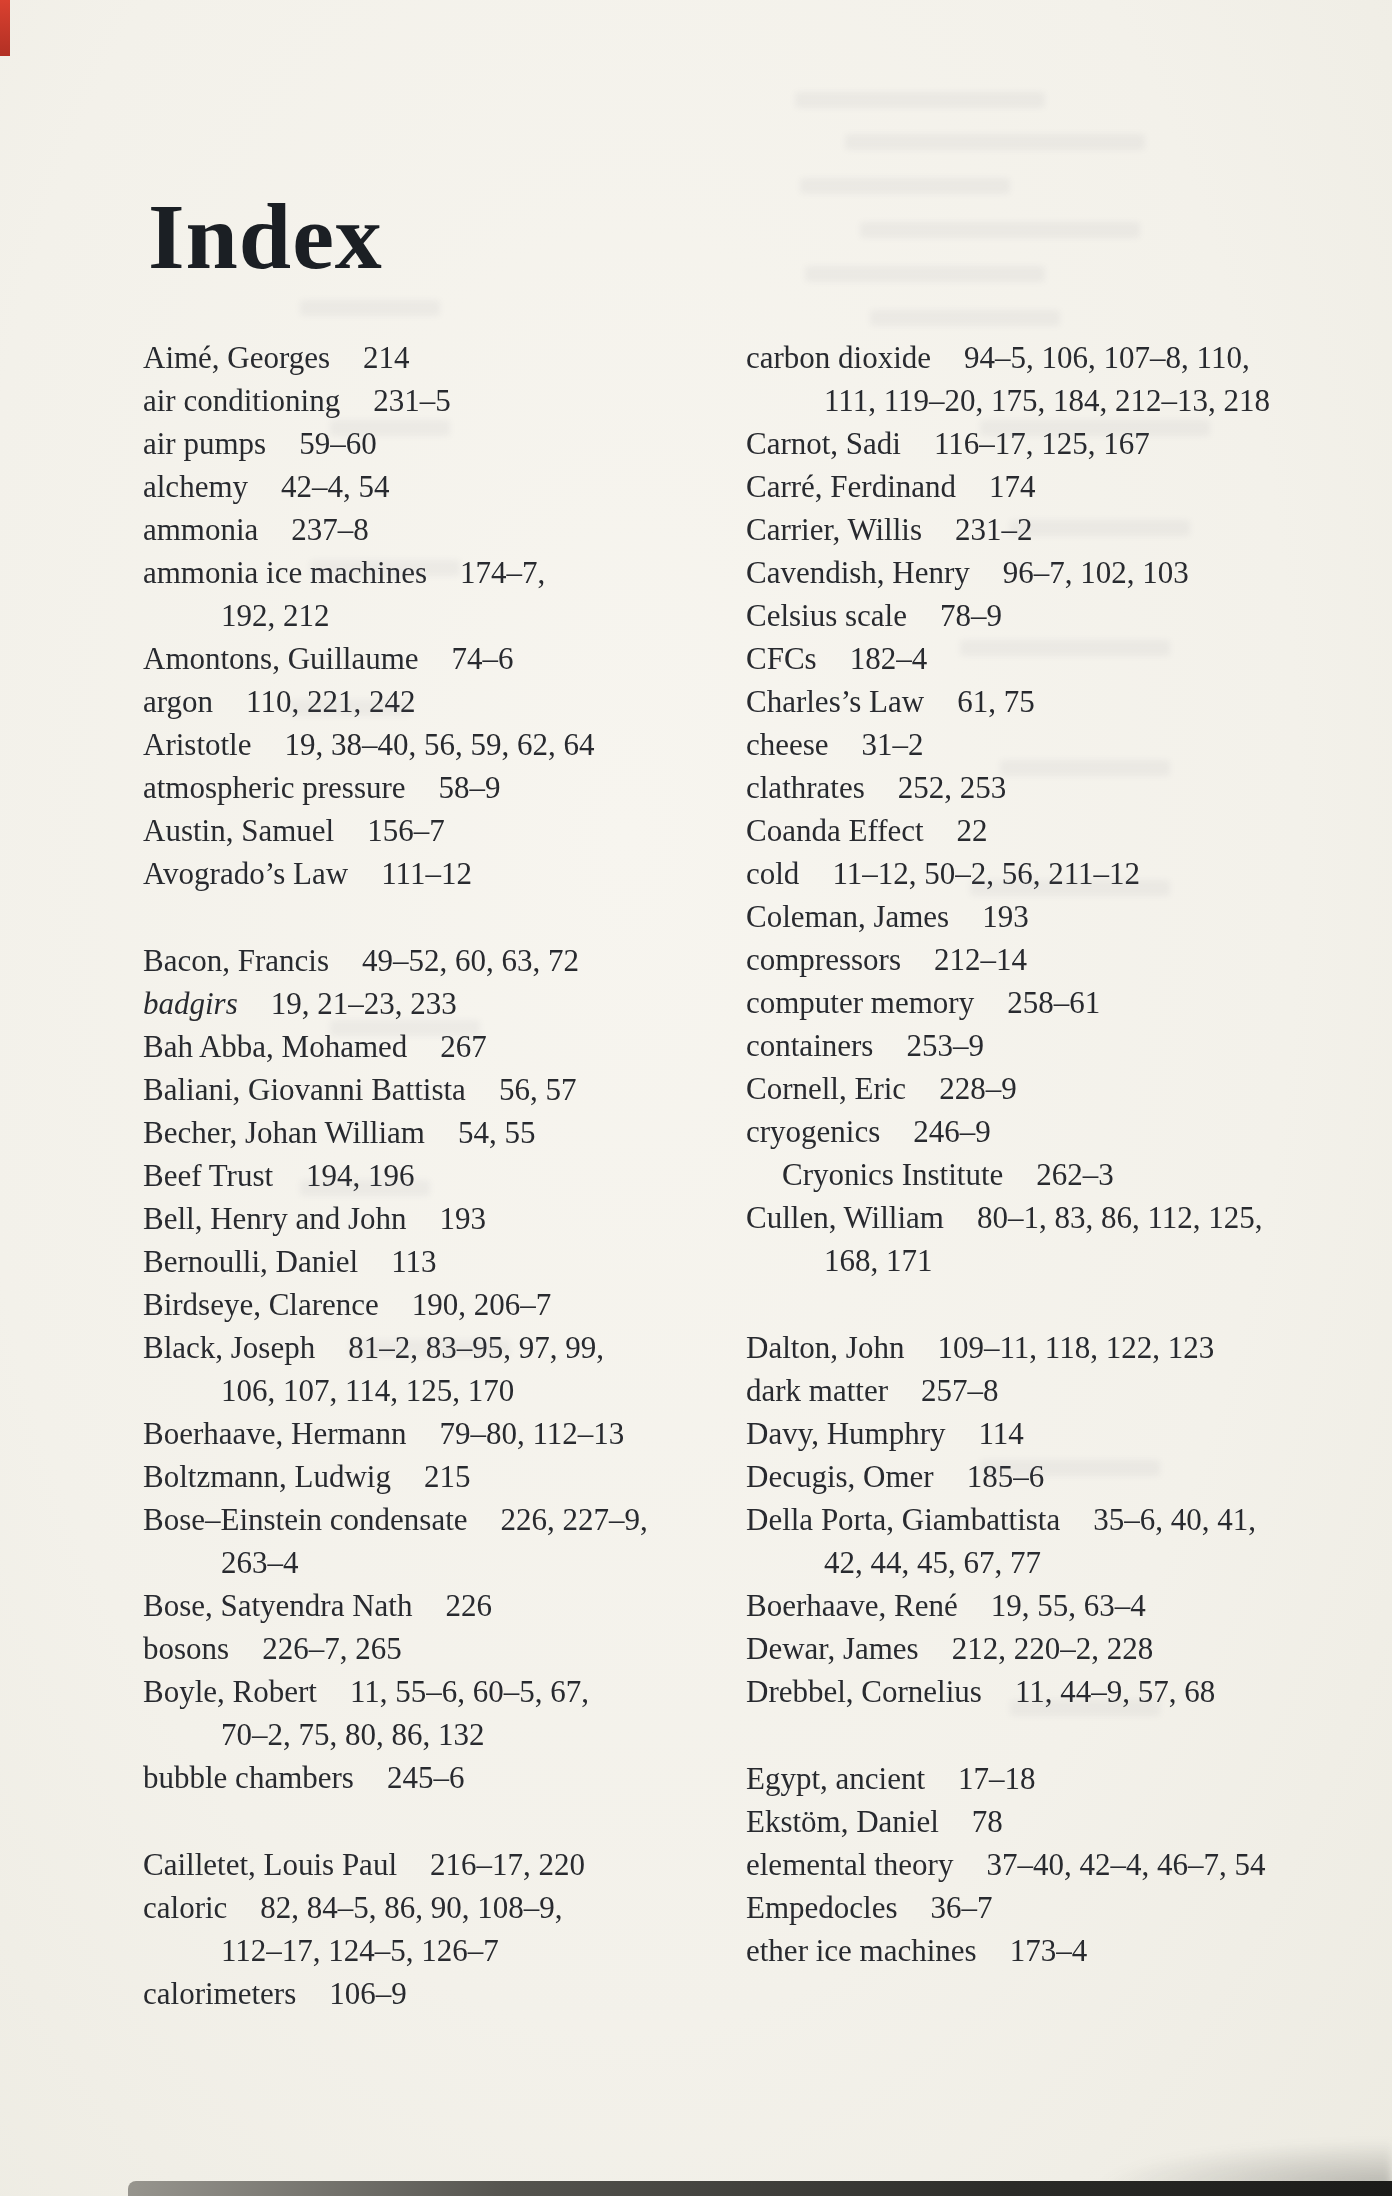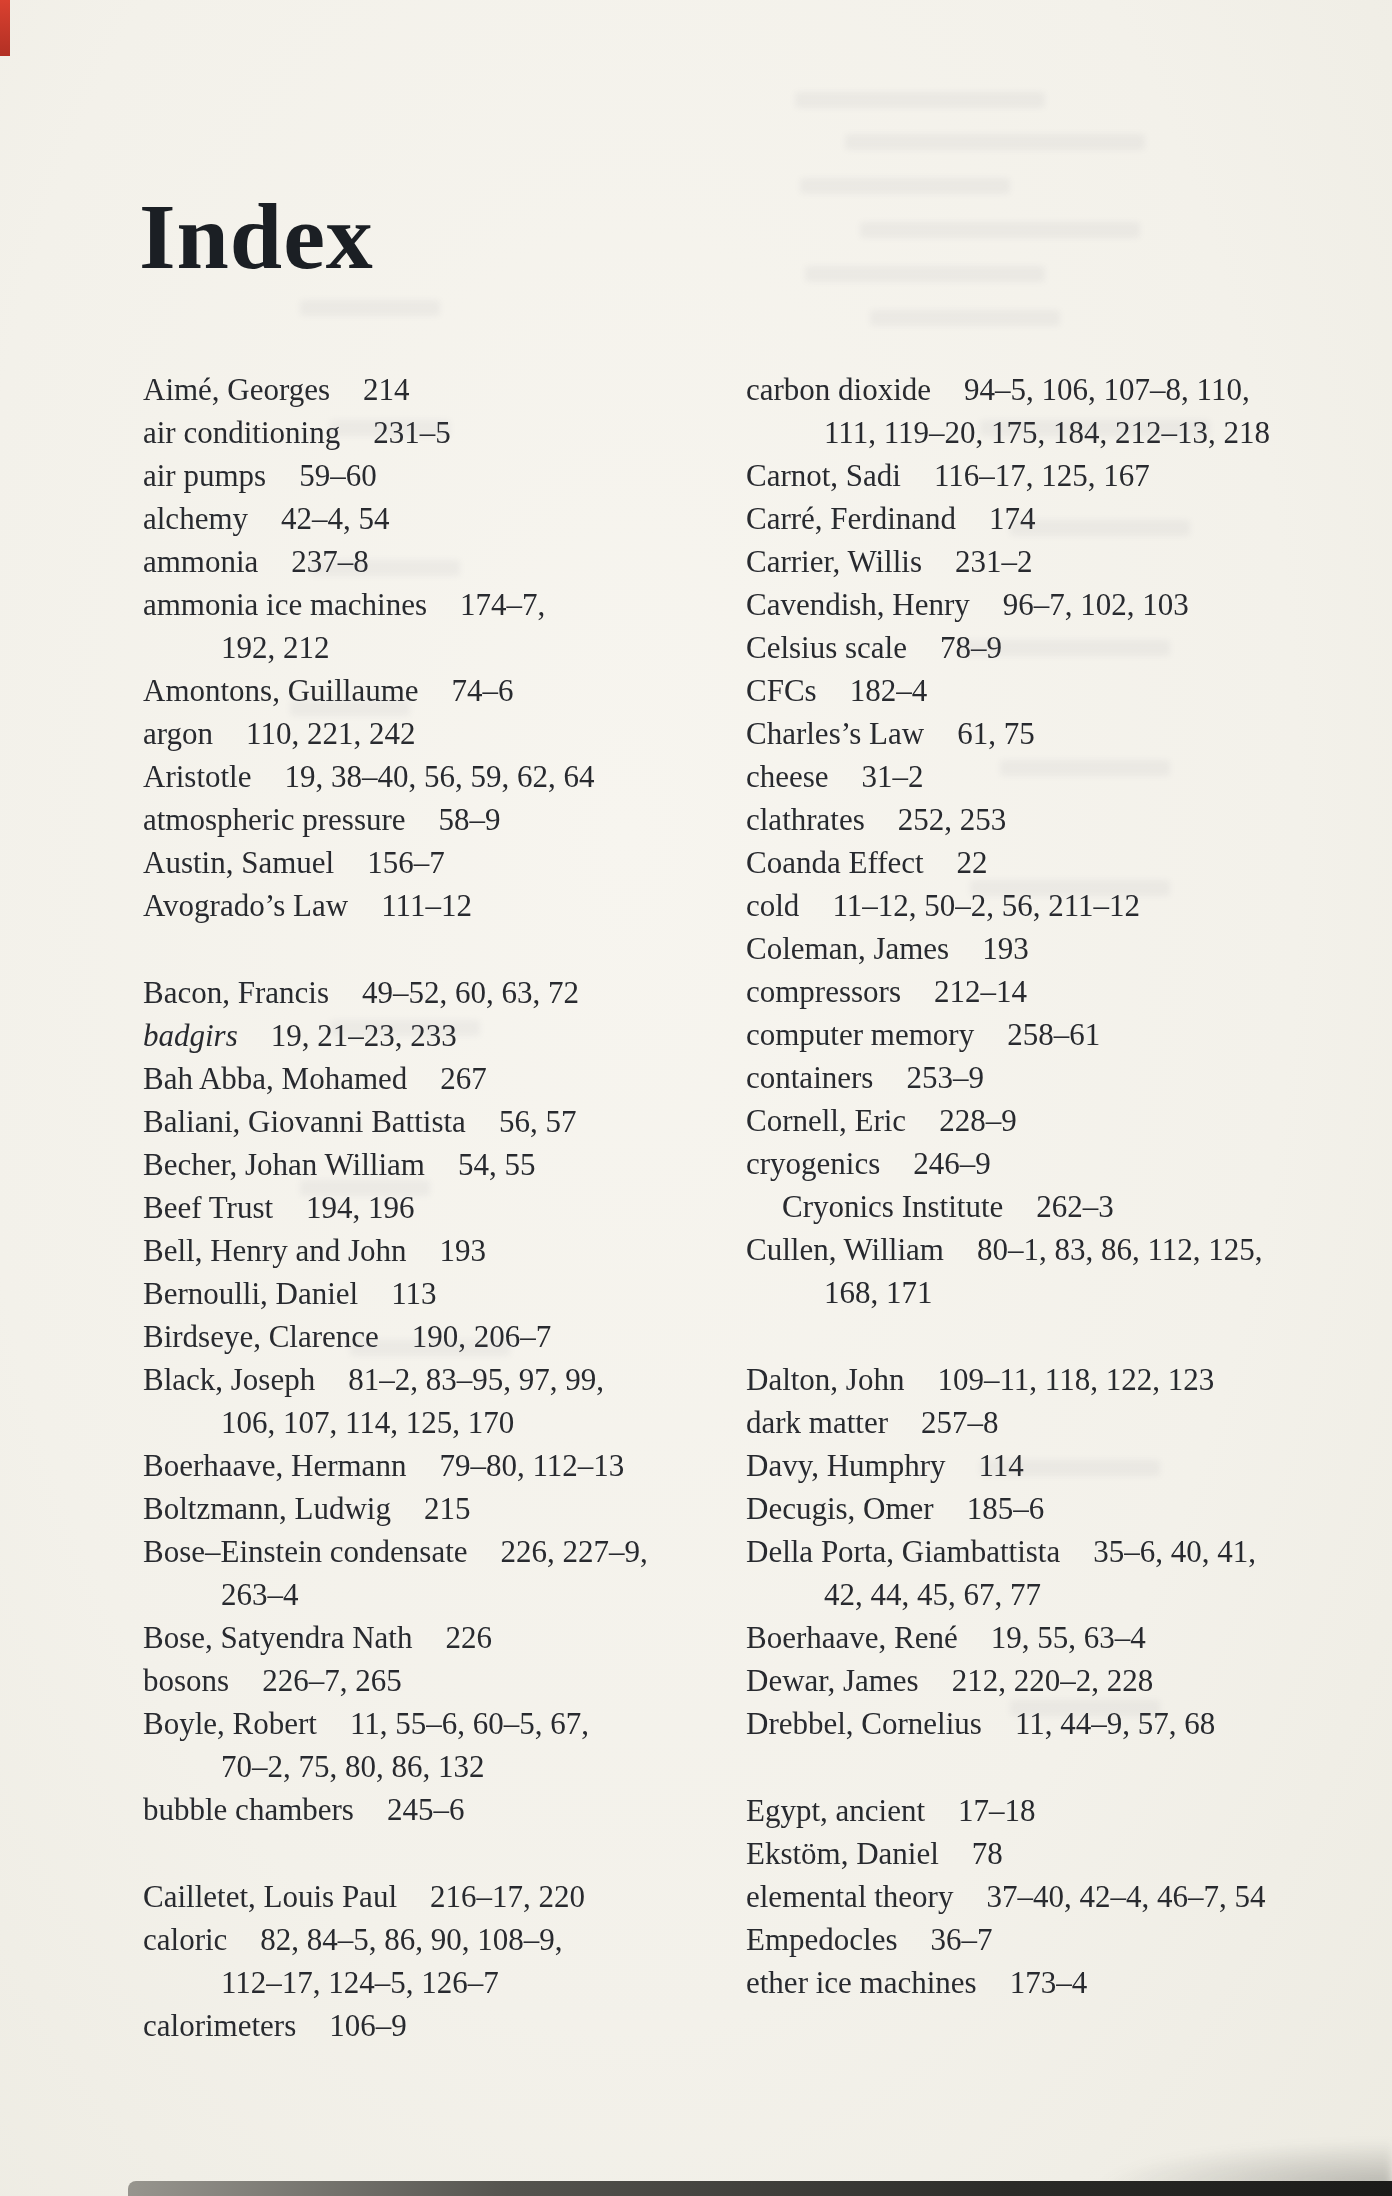--- a/index.html
+++ b/index.html
@@ -2,26 +2,26 @@
 <html><head>
 <meta charset="utf-8">
 <style>
   html,body{margin:0;padding:0;}
   body{
     width:1392px;height:2196px;position:relative;overflow:hidden;
     font-family:"Liberation Serif","DejaVu Serif",serif;
     background:radial-gradient(ellipse at 45% 38%, #f7f5ef 0%, #f3f1ea 62%, #edebe2 100%);
   }
   .page-heading{
-    position:absolute;left:139px;top:126px;
+    position:absolute;left:148px;top:126px;
     font-size:94px;font-weight:bold;line-height:1;
     color:#1b1f24;letter-spacing:1px;
   }
   .col{
-    position:absolute;top:368px;
+    position:absolute;top:336px;
     font-size:31px;line-height:43px;
     color:#282a2f;white-space:nowrap;
   }
   .col-left{left:143px;}
   .col-right{left:718px;margin-left:28px;}
   .entry-line{height:43px;}
   .entry-line .pages{margin-left:33px;}
   .continuation{padding-left:78px;}
   .indent-sub{padding-left:36px;}
   .gap{height:44px;}

